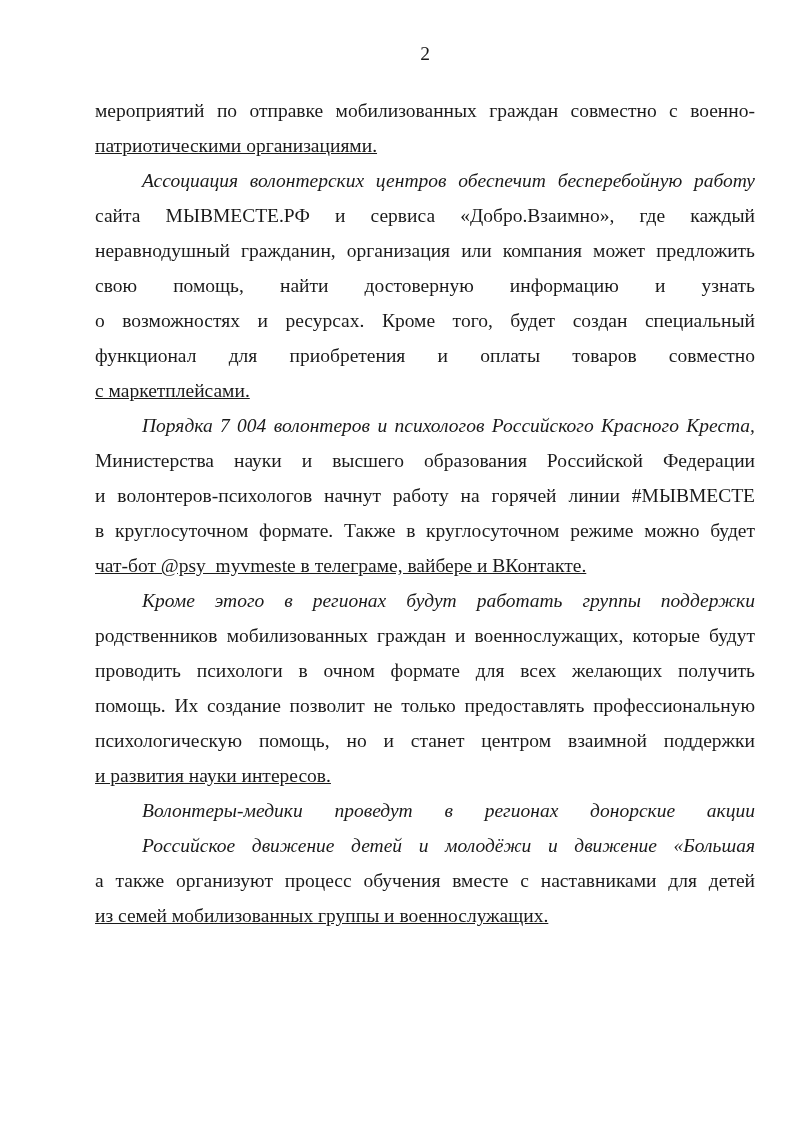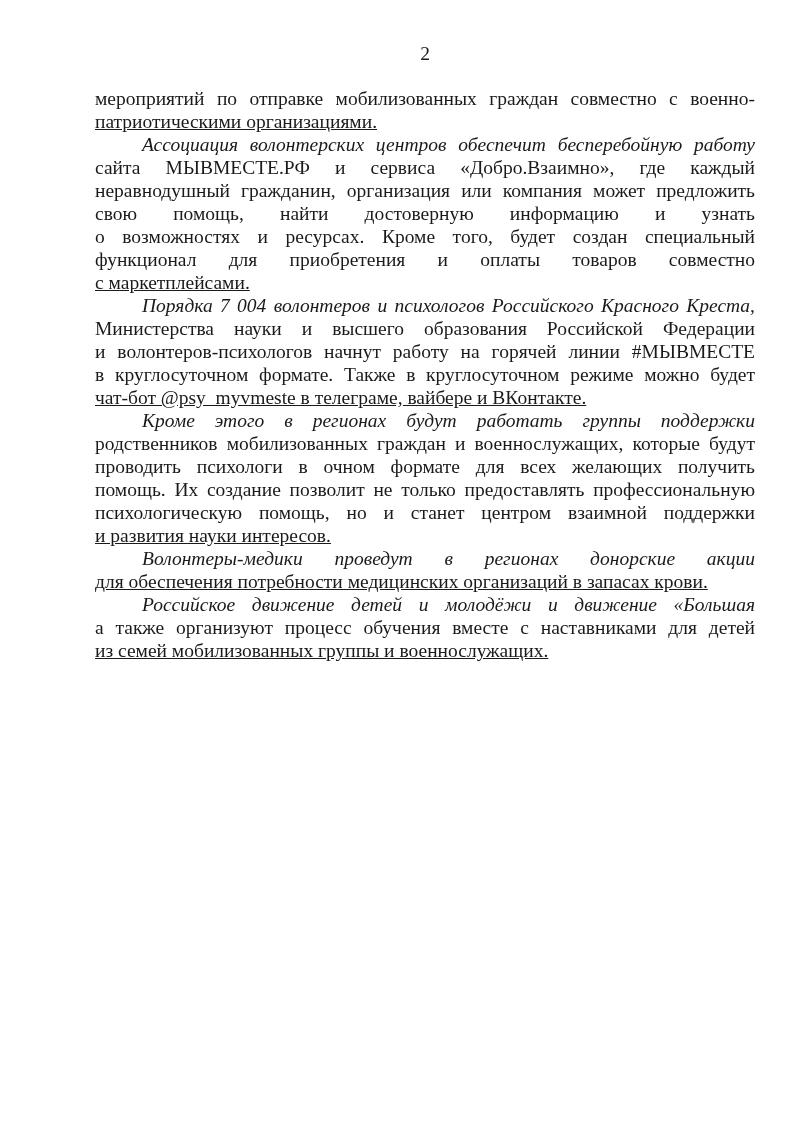--- a/index.html
+++ b/index.html
@@ -33,20 +33,21 @@
     width: 660px;
     font-size: 19.5px;
     line-height: 23px;
   }
   .text-line {
     text-align: justify;
     text-align-last: justify;
     white-space: normal;
     overflow: hidden;
     height: 23px;
+    margin-top: 12px;
   }
   .text-line.last-line {
     text-align-last: left;
     text-decoration: underline;
   }
   .text-line.indent-line {
     text-indent: 47px;
     font-style: italic;
   }
 </style>
@@ -70,18 +71,17 @@
       <div class="text-line">и волонтеров-психологов начнут работу на горячей линии #МЫВМЕСТЕ</div>
       <div class="text-line">в круглосуточном формате. Также в круглосуточном режиме можно будет</div>
       <div class="text-line last-line">чат-бот @psy_myvmeste в телеграме, вайбере и ВКонтакте.</div>
       <div class="text-line indent-line">Кроме этого в регионах будут работать группы поддержки</div>
       <div class="text-line">родственников мобилизованных граждан и военнослужащих, которые будут</div>
       <div class="text-line">проводить психологи в очном формате для всех желающих получить</div>
       <div class="text-line">помощь. Их создание позволит не только предоставлять профессиональную</div>
       <div class="text-line">психологическую помощь, но и станет центром взаимной поддержки</div>
       <div class="text-line last-line">и развития науки интересов.</div>
       <div class="text-line indent-line">Волонтеры-медики проведут в регионах донорские акции</div>
-      <div class="text-line last-line">для обеспечения потребности медицинских организаций в запасах крови.</div>
       <div class="text-line indent-line">Российское движение детей и молодёжи и движение «Большая</div>
       <div class="text-line">а также организуют процесс обучения вместе с наставниками для детей</div>
       <div class="text-line last-line">из семей мобилизованных группы и военнослужащих.</div>
     </div>
 </div>
 
 </body></html>

